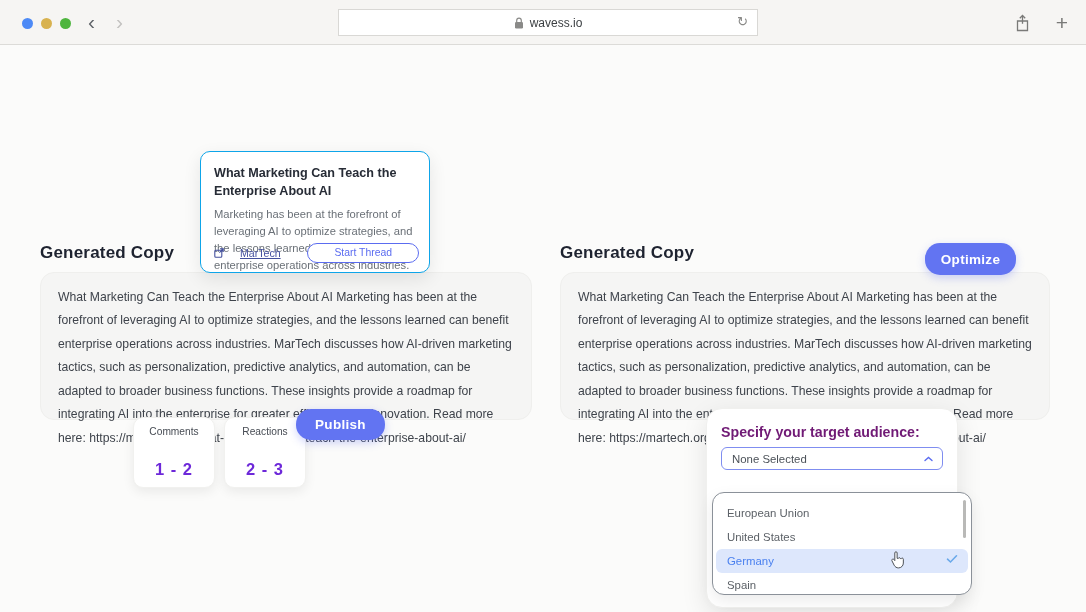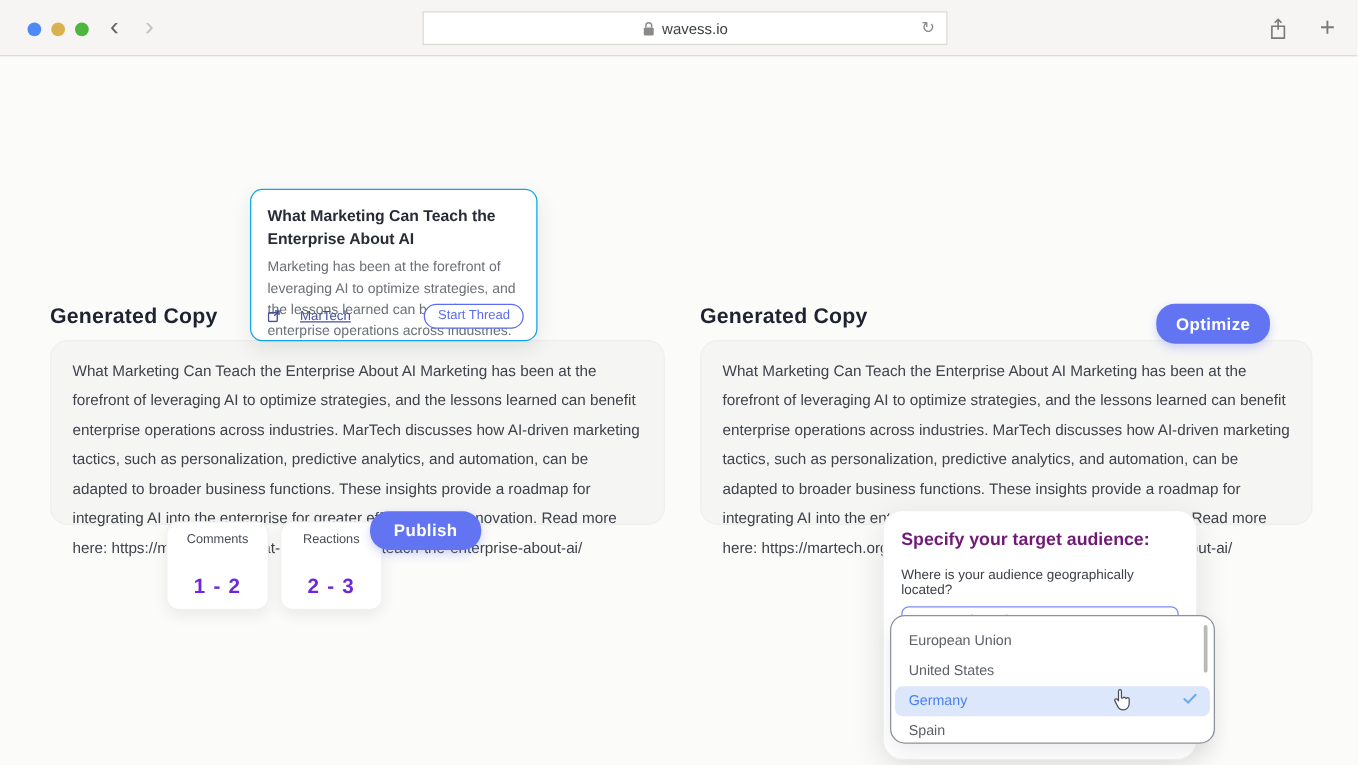--- a/index.html
+++ b/index.html
@@ -47,21 +47,21 @@
   }
   .tooltip-card h3 { font-size:12.6px; line-height:1.4; color:#272c36; font-weight:700; }
   .tooltip-card p { margin-top:6px; font-size:11.2px; line-height:1.5; color:#6a7077; }
   .tooltip-footer {
     position:absolute; left:13px; right:10px; bottom:9px;
     display:flex; align-items:center; justify-content:space-between;
   }
   .source-link { display:flex; align-items:center; gap:16px; font-size:10.6px; color:#44509e; text-decoration:underline; }
   .start-thread-btn {
     font-size:10.4px; color:#5b6cf0; background:#fff; border:1px solid #5b6cf0;
-    border-radius:999px; padding:3px 10px 4px; cursor:pointer;
+    border-radius:999px; padding:3px 26px 4px; cursor:pointer;
   }
 
   
   .stat-card {
     position:absolute; width:82px; height:71px; background:#fff; border:1px solid #f1f1ef;
     border-radius:10px; box-shadow:0 4px 12px rgba(0,0,0,.07);
     display:flex; flex-direction:column; align-items:center; justify-content:center; gap:23px; z-index:4;
   }
   .stat-card .lbl { font-size:10.2px; color:#474c54; }
   .stat-card .val { font-size:16.5px; font-weight:700; color:#6d28d9; letter-spacing:1px; }
@@ -179,21 +179,20 @@
 <div class="section-heading" style="left:560px; top:243px">Generated Copy</div>
 
 <button class="action-btn" style="left:925px; top:243px; width:91px; height:32px">Optimize</button>
 
 <div class="copy-panel" style="left:560px; top:272px; width:490px; height:148px">
   <span>What Marketing Can Teach the Enterprise About AI Marketing has been at the forefront of leveraging AI to optimize strategies, and the lessons learned can benefit enterprise operations across industries. MarTech discusses how AI-driven marketing tactics, such as personalization, predictive analytics, and automation, can be adapted to broader business functions. These insights provide a roadmap for integrating AI into the enterprise for greater efficiency and innovation. Read more here: https://martech.org/what-marketing-can-teach-the-enterprise-about-ai/</span>
 </div>
 
 <div class="audience-popup">
   <h2>Specify your target audience:</h2>
-  <div class="question">Where is your audience geographically located?</div>
   <div class="geo-select">
     <span>None Selected</span>
     <span class="caret" style="display:inline-flex">
       <svg width="9" height="6" viewBox="0 0 9 6">
           <path d="M1 4.5L4.5 1.5L8 4.5" fill="none" stroke="#5b6cf0" stroke-width="1.4" stroke-linecap="round"></path>
         </svg>
     </span>
   </div>
 </div>
 

